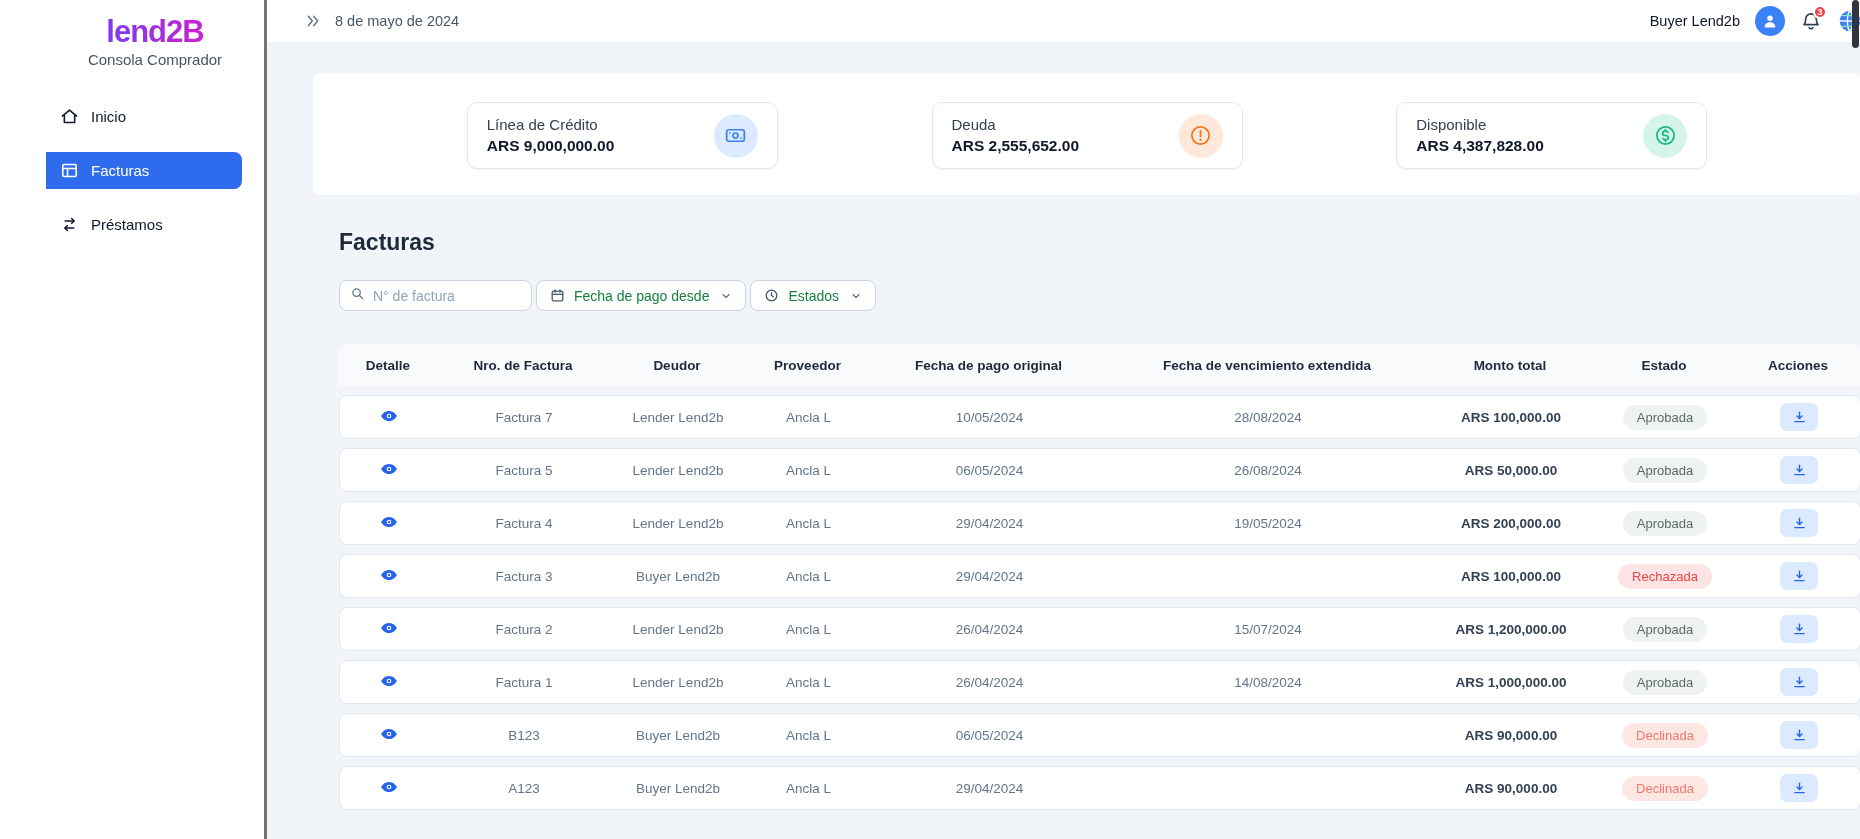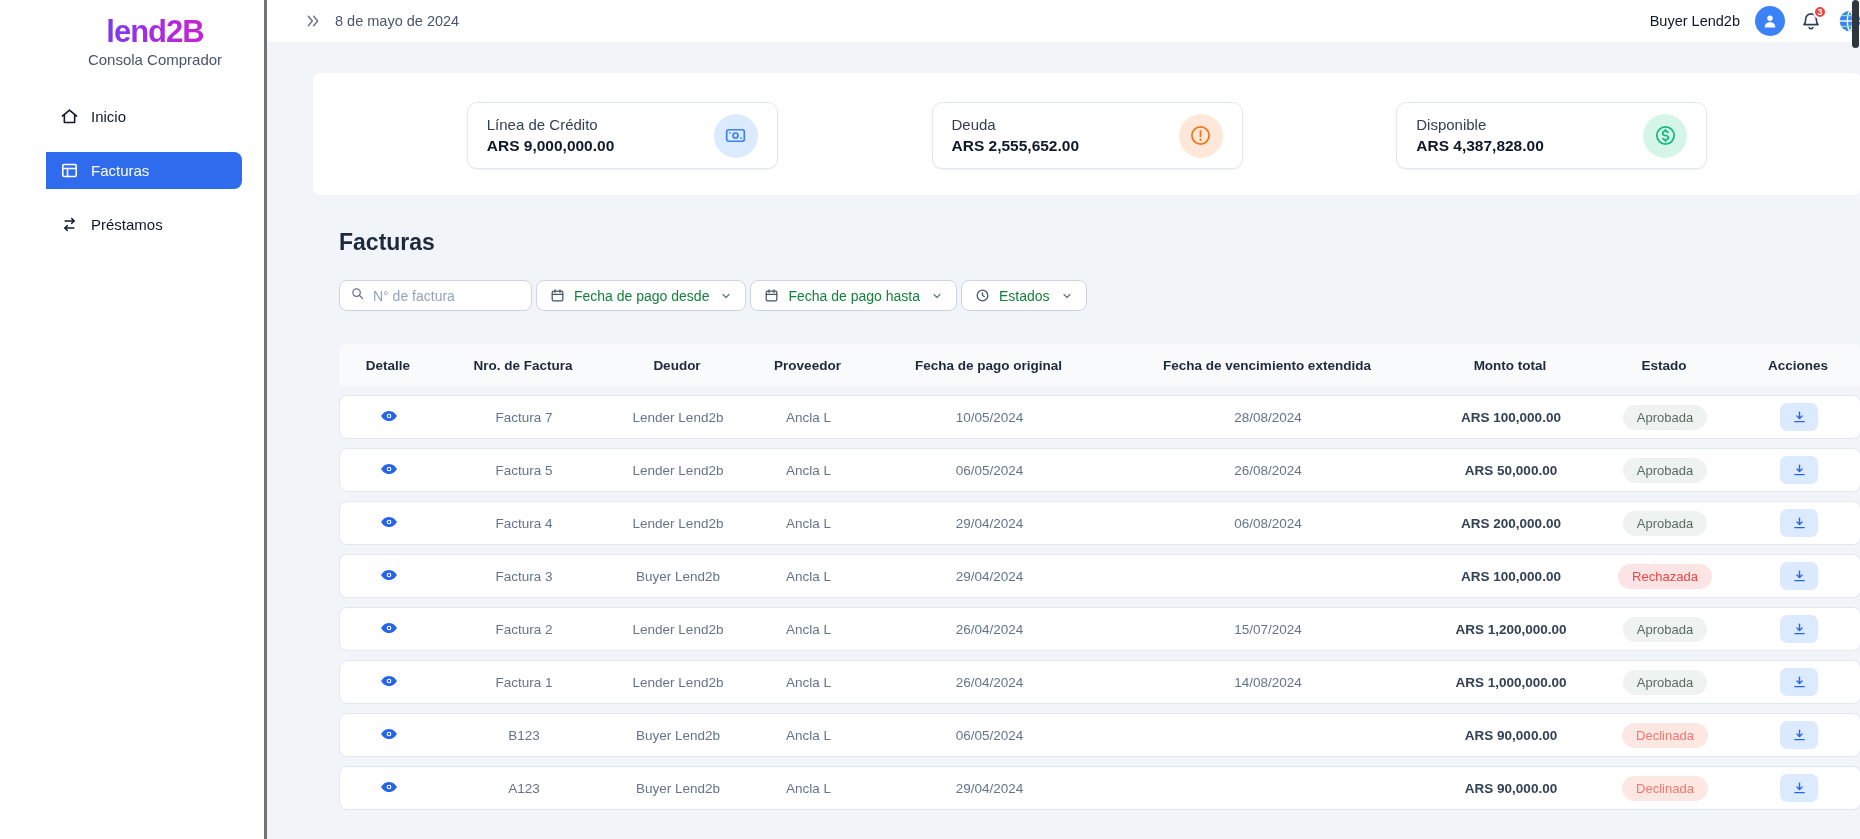--- a/index.html
+++ b/index.html
@@ -238,36 +238,20 @@
                 </svg>
             </span>
             <span>Fecha de pago desde</span>
             <span class="f-chevron">
               <svg width="12" height="12" viewBox="0 0 24 24" fill="none" stroke="currentColor" stroke-width="2.4" stroke-linecap="round" stroke-linejoin="round">
                   <path d="M6 9l6 6 6-6"></path>
                 </svg>
             </span>
           </button>
 
-          <button class="filter-btn">
-            <span class="f-icon">
-              <svg width="15" height="15" viewBox="0 0 24 24" fill="none" stroke="currentColor" stroke-width="2" stroke-linecap="round">
-                  <rect x="3.5" y="5" width="17" height="15.5" rx="2"></rect>
-                  <path d="M3.5 10h17"></path>
-                  <path d="M8 2.8V7"></path>
-                  <path d="M16 2.8V7"></path>
-                </svg>
-            </span>
-            <span>Fecha de pago hasta</span>
-            <span class="f-chevron">
-              <svg width="12" height="12" viewBox="0 0 24 24" fill="none" stroke="currentColor" stroke-width="2.4" stroke-linecap="round" stroke-linejoin="round">
-                  <path d="M6 9l6 6 6-6"></path>
-                </svg>
-            </span>
-          </button>
 
           <button class="filter-btn">
             <span class="f-icon">
               <svg width="15" height="15" viewBox="0 0 24 24" fill="none" stroke="currentColor" stroke-width="2" stroke-linecap="round">
                   <circle cx="12" cy="12" r="8.5"></circle>
                   <path d="M12 7.5V12l3 2"></path>
                 </svg>
             </span>
             <span>Estados</span>
             <span class="f-chevron">
@@ -354,21 +338,21 @@
                       <path d="M12 5.2C6.6 5.2 2.7 9.4 1.5 12c1.2 2.6 5.1 6.8 10.5 6.8s9.3-4.2 10.5-6.8C21.3 9.4 17.4 5.2 12 5.2z" fill="currentColor"></path>
                       <circle cx="12" cy="12" r="3.1" fill="#fff"></circle>
                       <circle cx="12" cy="12" r="1.6" fill="currentColor"></circle>
                     </svg>
       </button>
     </div>
     <div class="t-cell c-invoice">Factura 4</div>
     <div class="t-cell c-debtor">Lender Lend2b</div>
     <div class="t-cell c-provider">Ancla L</div>
     <div class="t-cell c-paydate">29/04/2024</div>
-    <div class="t-cell c-extdate">06/08/2024</div>
+    <div class="t-cell c-extdate">19/05/2024</div>
     <div class="t-cell c-amount">ARS 200,000.00</div>
     <div class="t-cell"><span class="badge" style="background: rgb(238, 242, 240); color: rgb(91, 107, 100);">Aprobada</span></div>
     <div class="t-cell">
       <button class="dl-btn">
         <svg width="15" height="15" viewBox="0 0 24 24" fill="none" stroke="currentColor" stroke-width="2.2" stroke-linecap="round" stroke-linejoin="round">
                       <path d="M12 3.5v9.5"></path>
                       <path d="M8 9.5l4 4 4-4"></path>
                       <path d="M4.5 18.5h15"></path>
                     </svg>
       </button>

